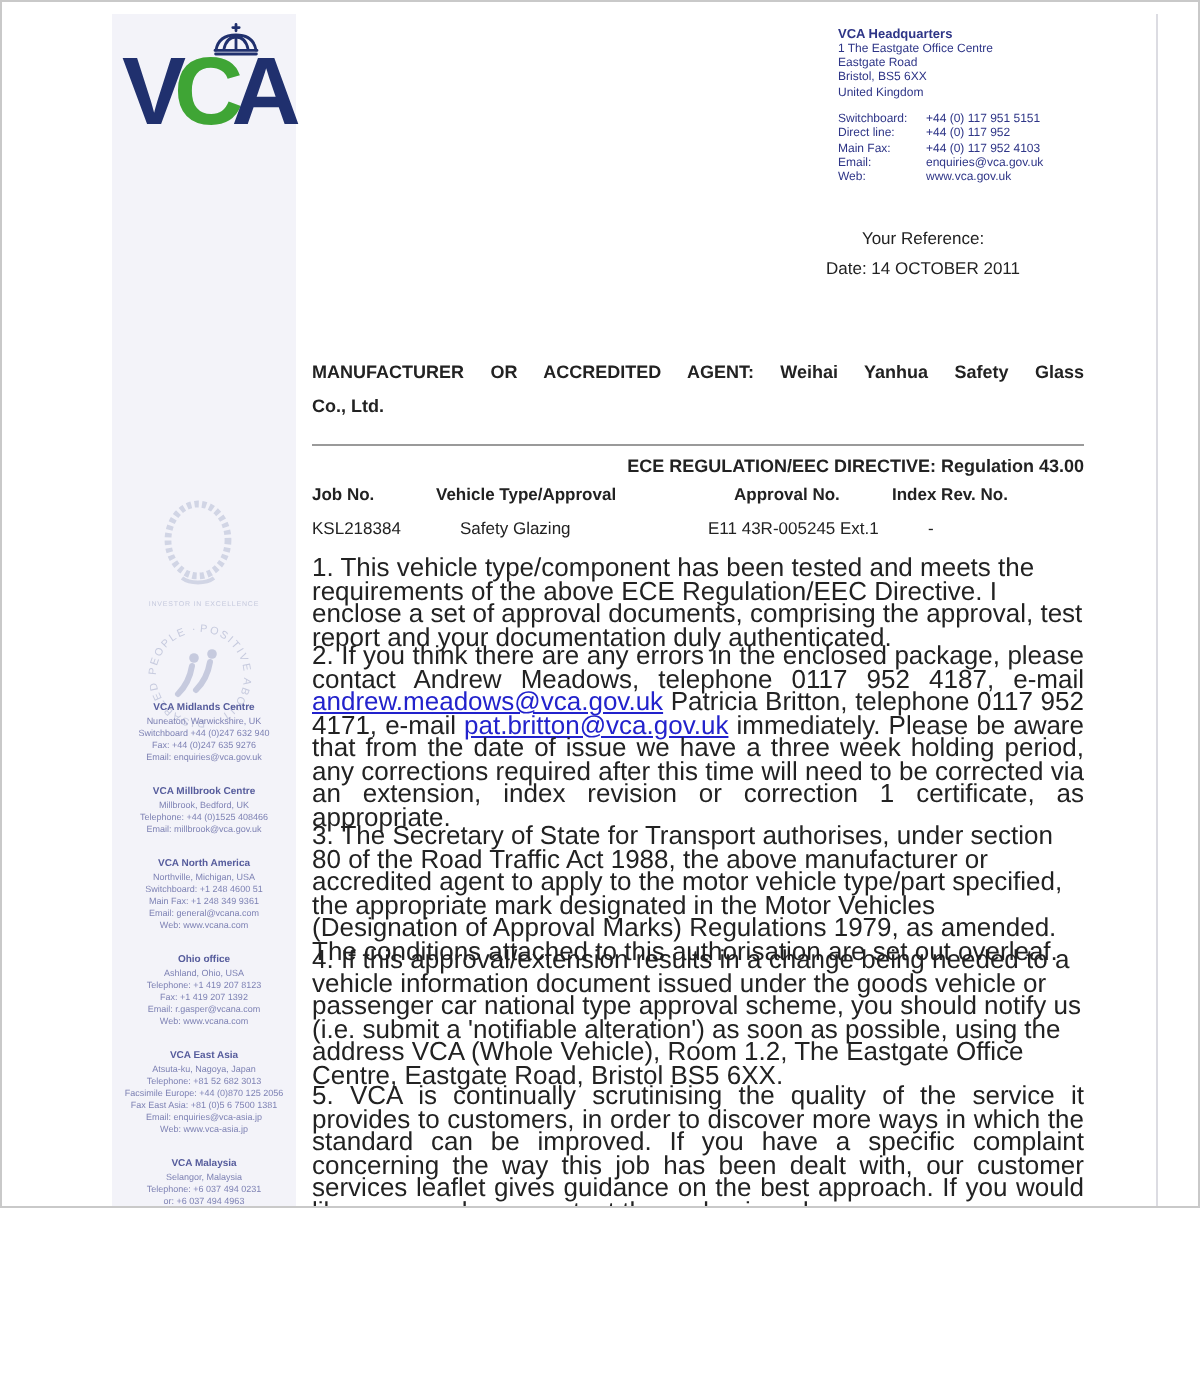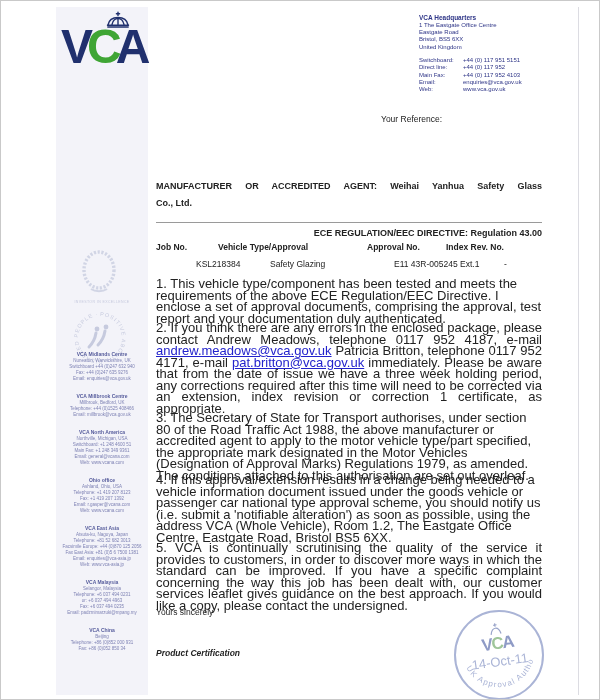--- a/index.html
+++ b/index.html
@@ -1,18 +1,18 @@
 <!DOCTYPE html>
 <html><head>
 <meta charset="utf-8">
 <style>
   html,body{margin:0;padding:0;background:#fff;}
   *{box-sizing:border-box;}
   #canvas{
-    position:relative;width:600px;height:700px;background:#ffffff;
+    position:relative;width:600px;height:604px;background:#ffffff;
     border:1px solid #c9c9c9;overflow:hidden;
     font-family:"Liberation Sans",sans-serif;color:#222;
   }
   
   .sidebar{position:absolute;left:55px;top:6px;width:92px;height:688px;background:#f3f3f9;}
   .logo{position:absolute;left:60px;top:8px;width:110px;height:70px;}
   .logo-crown{position:absolute;left:44px;top:2px;width:26px;height:17px;}
   .logo-letters{position:absolute;left:0;top:13px;font-size:48px;font-weight:800;letter-spacing:-6px;line-height:50px;}
   .logo-v,.logo-a{color:#20306e;}
   .logo-c{color:#3fa535;}
@@ -23,31 +23,31 @@
   .office{margin-bottom:11px;}
   .office-name{font-size:5px;font-weight:bold;color:#565c9c;line-height:7px;}
   .office-lines{font-size:4.5px;color:#7e82b4;line-height:6px;}
   
   .hq{position:absolute;left:418px;top:13px;width:150px;color:#2e3587;}
   .hq-name{font-size:6.5px;font-weight:bold;line-height:8px;}
   .hq-address{font-size:6px;line-height:7.2px;}
   .hq-contacts{margin-top:6px;font-size:6px;line-height:7.4px;}
   .hq-row .lbl{display:inline-block;width:44px;}
   .vrule{position:absolute;left:577px;top:6px;width:1px;height:688px;background:#dcdce2;}
-  .refblock{position:absolute;left:380px;top:111px;width:161px;text-align:left;font-size:8.5px;line-height:15px;color:#222;}
+  .refblock{position:absolute;left:380px;top:111px;width:161px;text-align:center;font-size:8.5px;line-height:15px;color:#222;}
   
   .main{position:absolute;left:155px;width:386px;}
   .dear{top:153px;font-size:8.5px;}
   .recipient{top:177px;font-size:9px;font-weight:bold;line-height:17px;}
   .recip-l1{text-align:justify;text-align-last:justify;}
   .rule{position:absolute;left:155px;top:221px;width:386px;height:1px;background:#9a9a9a;}
   .ece{top:227px;font-size:9px;font-weight:bold;text-align:right;}
   .tbl{display:grid;grid-template-columns:62px 136px 92px 96px;font-size:8.5px;}
   .tbl-head{top:241px;font-weight:bold;}
-  .tbl-row{top:258px;margin-left:40px;}
+  .tbl-row{top:258px;}
   .tbl-head .c3{padding-left:13px;}
   .tbl-row .c2{padding-left:12px;}
   .tbl-row .c4{padding-left:18px;}
   .para{font-size:13px;line-height:11.5px;}
   .p1{top:277px;}
   .p2{top:321px;text-align:justify;}
   .sect{top:392px;font-size:9px;font-weight:bold;}
   .p3{top:411px;}
   .p4{top:473px;}
   .p5{top:541px;text-align:justify;}
@@ -86,20 +86,21 @@
       <div class="hq-row"><span class="lbl">Main Fax:</span><span>+44 (0) 117 952 4103</span></div>
       <div class="hq-row"><span class="lbl">Email:</span><span>enquiries@vca.gov.uk</span></div>
       <div class="hq-row"><span class="lbl">Web:</span><span>www.vca.gov.uk</span></div>
     </div>
   </div>
 
   <div class="vrule"></div>
 
   <div class="refblock">
     <div>Your Reference:</div>
+    <div>Date: 14 OCTOBER 2011</div>
   </div>
 
 
   <div class="main recipient">
     <div class="recip-l1">MANUFACTURER OR ACCREDITED AGENT: Weihai Yanhua Safety Glass</div>
     <div>Co., Ltd.</div>
   </div>
 
   <div class="rule"></div>
   <div class="main ece">ECE REGULATION/EEC DIRECTIVE: Regulation 43.00</div>

